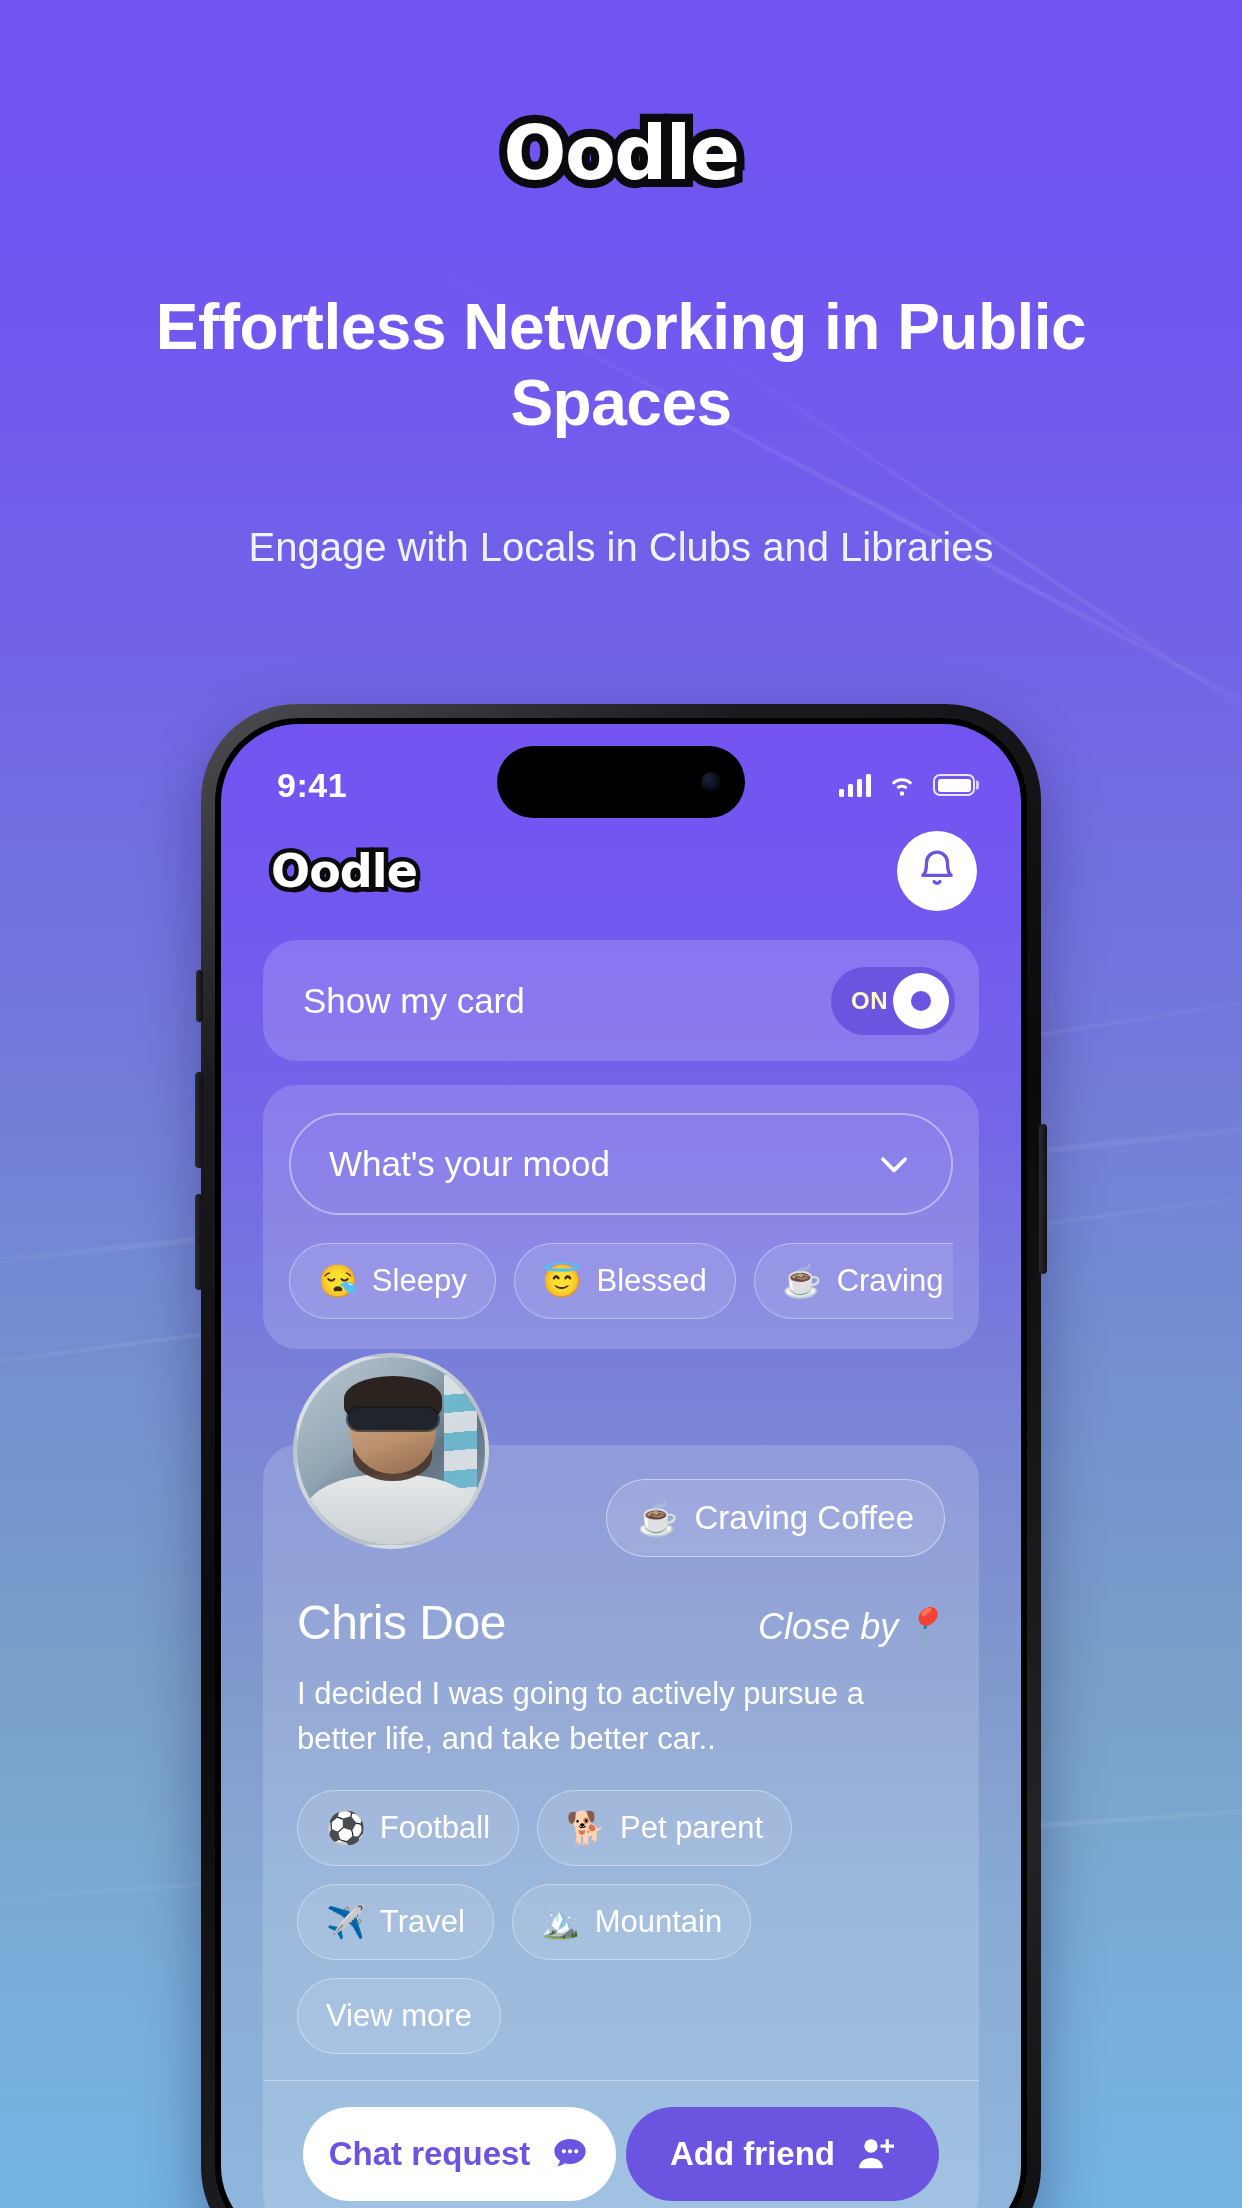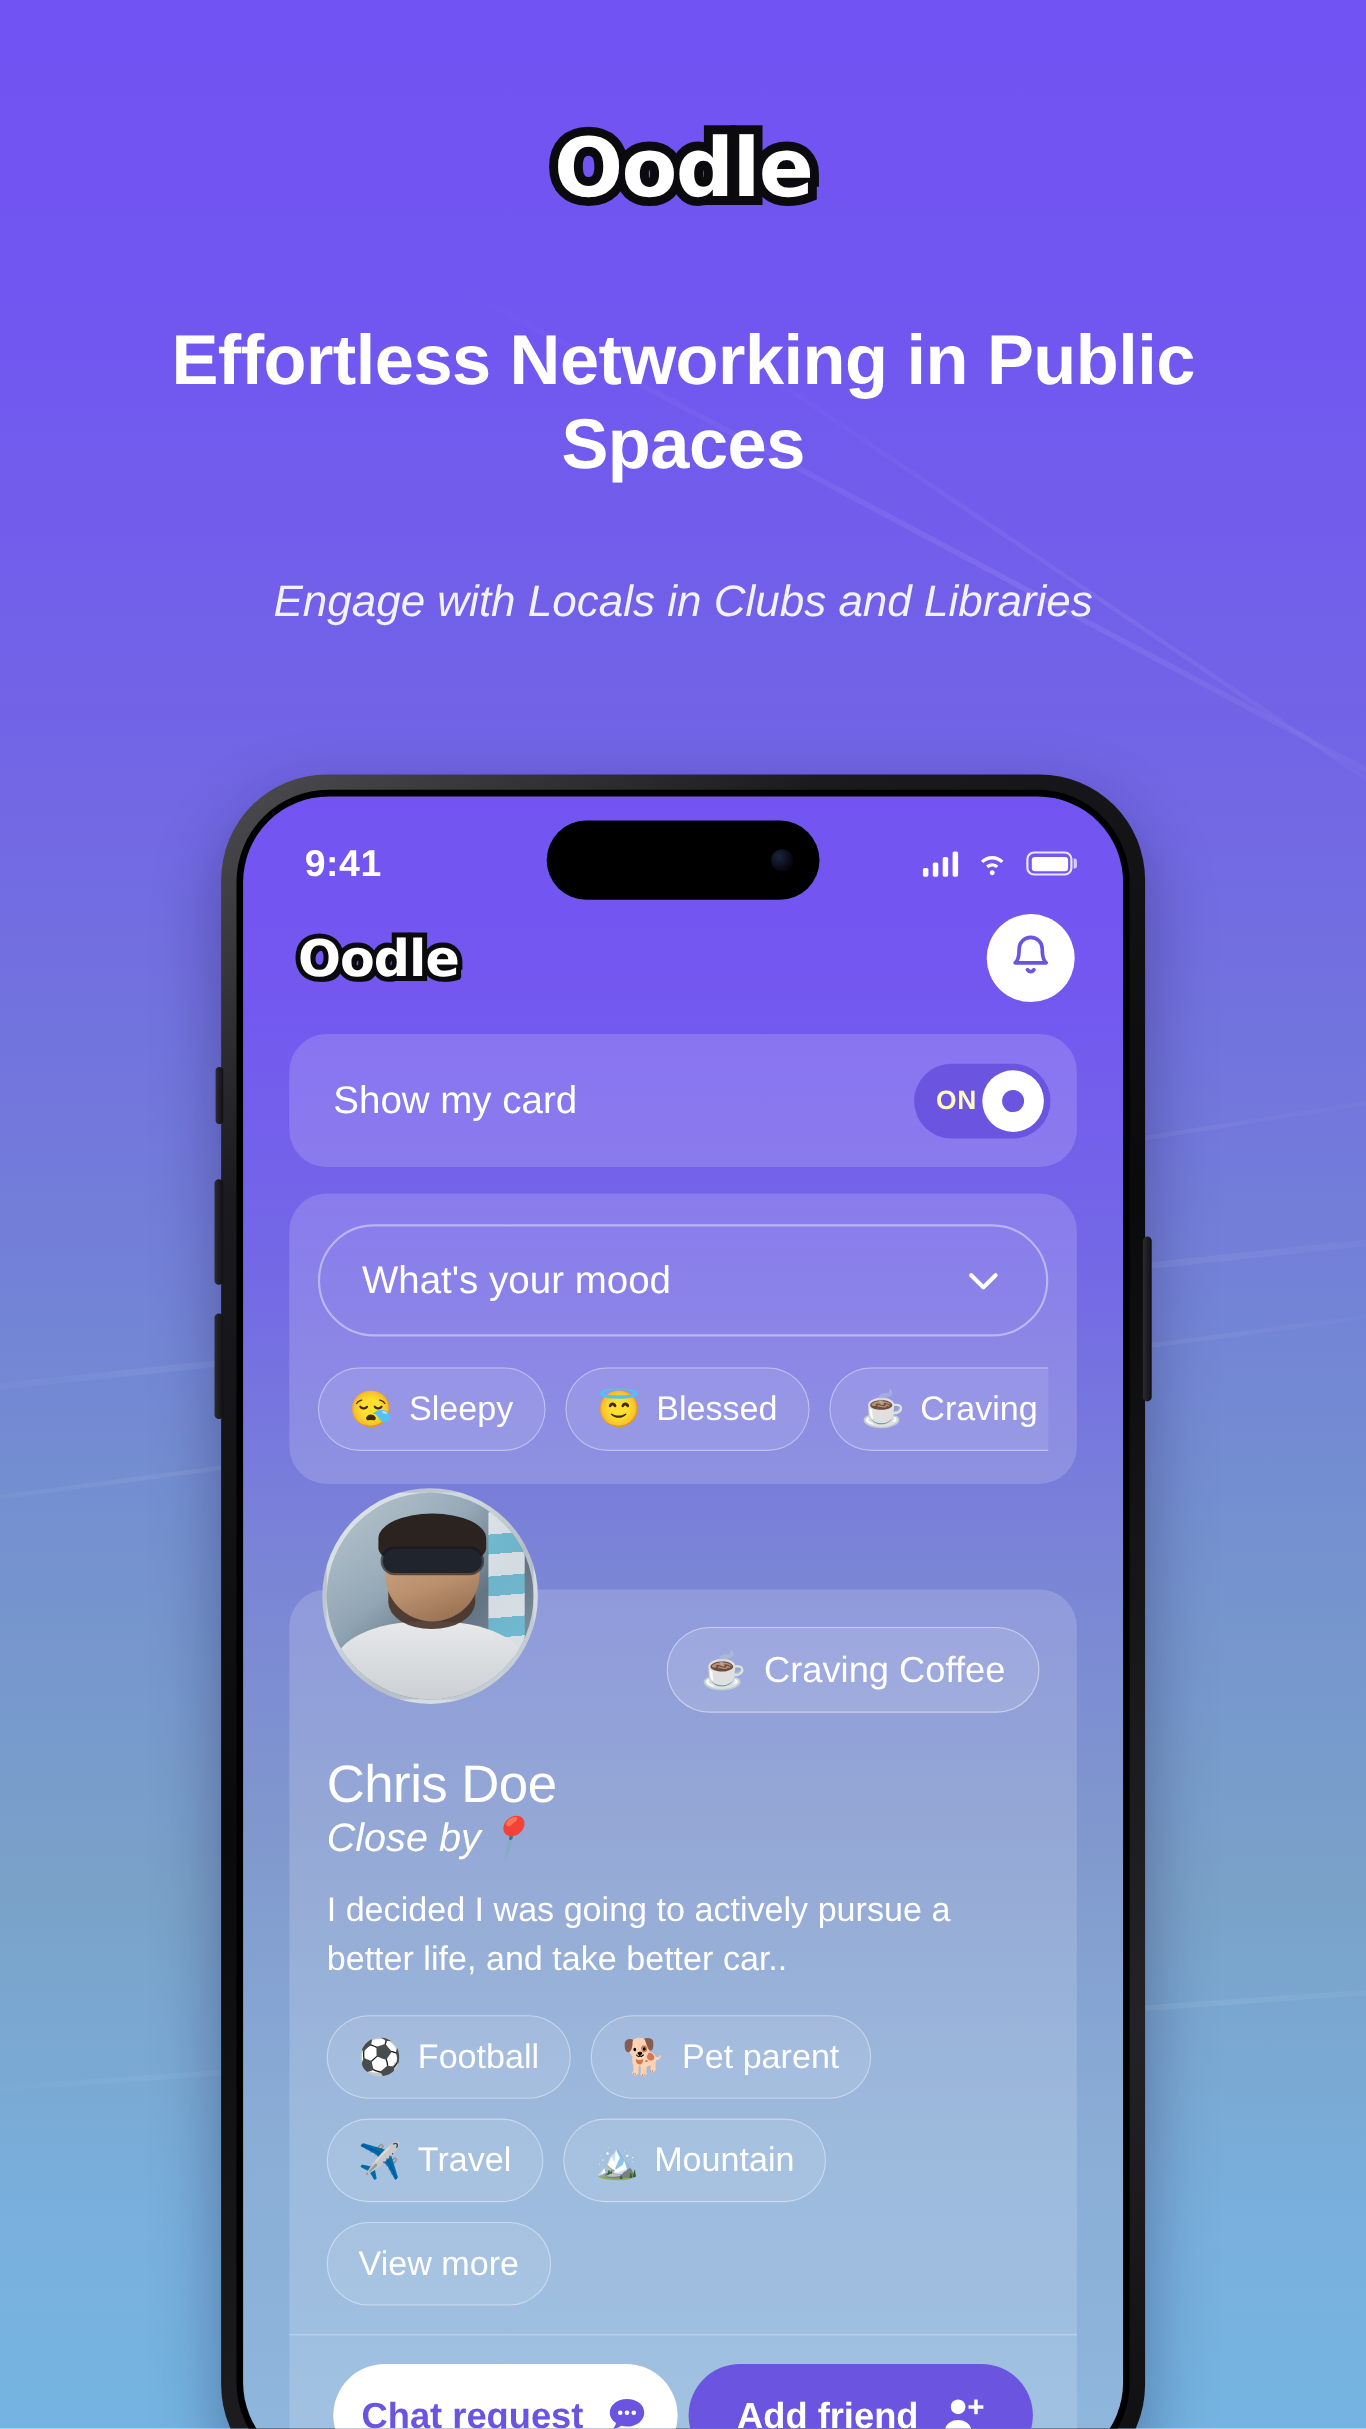--- a/index.html
+++ b/index.html
@@ -64,21 +64,20 @@
     line-height:1.18;
     letter-spacing:-0.5px;
   }
   #hero-sub {
     position:absolute; left:110px; right:110px; top:520px;
     text-align:center;
     color:#f2f2ff;
     font-size:40px;
     font-weight:400;
     line-height:1.35;
-    font-style:italic;
   }
 
   
   #phone {
     position:absolute;
     left:201px; top:704px;
     width:840px; height:1560px;
     border-radius:96px;
     background:linear-gradient(145deg,#4d4d52 0%, #1b1b1f 18%, #0a0a0c 45%, #232327 80%, #0d0d10 100%);
     padding:14px;
@@ -291,21 +290,20 @@
     display:flex; align-items:center; gap:16px;
     height:78px; padding:0 30px;
     border-radius:42px;
     border:1.5px solid rgba(255,255,255,0.45);
     background:rgba(255,255,255,0.12);
     color:#fff; font-size:33px;
   }
   #name-row {
     display:flex; align-items:baseline; justify-content:space-between;
     margin-top:38px;
-    flex-direction:column;
   }
   #profile-name { color:#fff; font-size:48px; font-weight:400; letter-spacing:-0.5px; }
   #distance {
     color:#fff; font-size:36px;
     display:flex; align-items:center; gap:2px;font-style:italic;
   }
   #bio {
     color:#fff; font-size:31px; line-height:1.45;
     margin-top:22px;
   }

